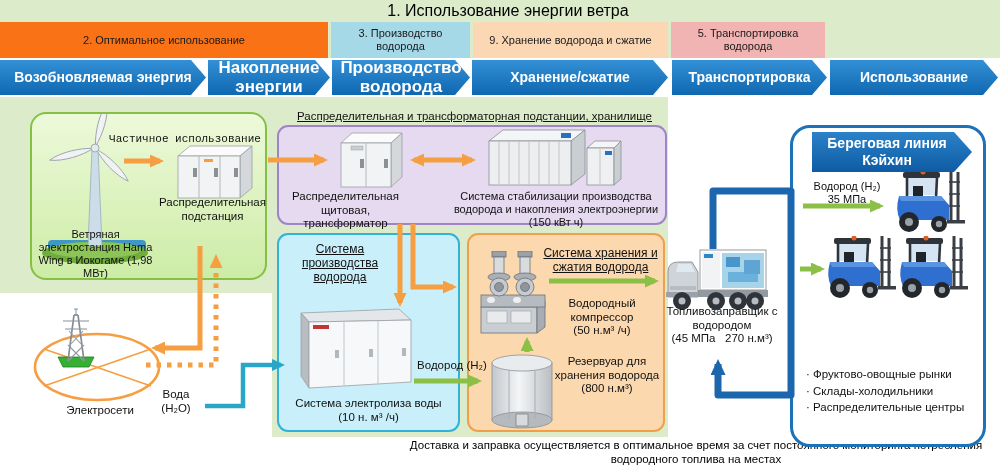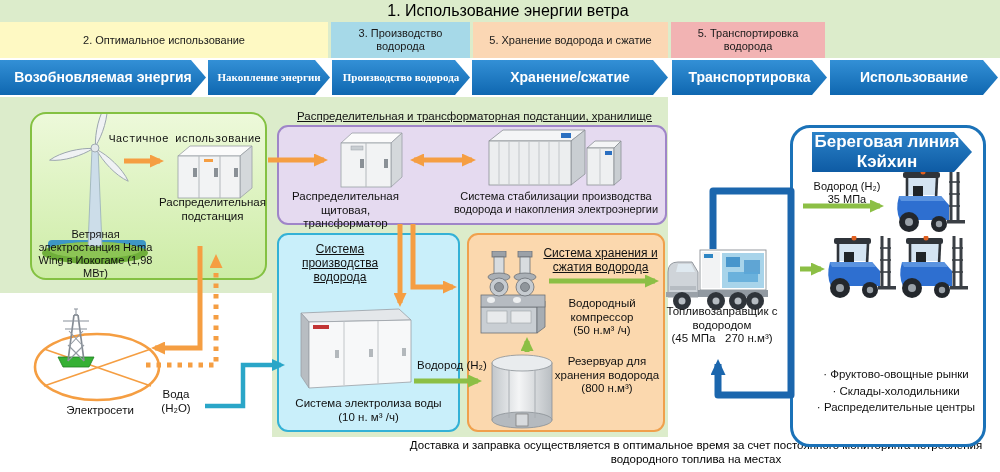--- a/index.html
+++ b/index.html
@@ -8,55 +8,55 @@
   .abs{position:absolute;}
   .bgband{background:#dceccb;}
   
   .stage{position:absolute;top:22px;height:36px;display:flex;align-items:center;justify-content:center;
          text-align:center;font-size:11px;line-height:1.15;color:#1a1a1a;z-index:1;}
   
   .chev{position:absolute;top:60px;height:35px;display:flex;align-items:center;justify-content:center;
         text-align:center;color:#fff;font-weight:bold;font-size:14px;line-height:1.1;z-index:1;
         background:linear-gradient(#3390d6,#0f67b0);
         clip-path:polygon(0 0,calc(100% - 15px) 0,100% 50%,calc(100% - 15px) 100%,0 100%);}
-  .chev.two{font-size:11px;font-family:Liberation Serif, serif;}
+  .chev.two{font-size:17px;}
   
   .box{position:absolute;border-radius:11px;z-index:2;box-sizing:border-box;}
   .b-green {background:linear-gradient(#edf9da,#cdeca6);border:2px solid #84c142;border-radius:16px;}
   .b-purple{background:#e5daf0;border:2px solid #9f85c8;}
   .b-blue  {background:#c9effa;border:2px solid #33b1d6;}
   .b-orange{background:#fbd8ae;border:2px solid #f0a04c;}
   .b-white {background:#ffffff;border:3px solid #1b72b8;border-radius:20px;}
   .lbl{position:absolute;font-size:11.5px;line-height:1.18;text-align:center;color:#111;z-index:6;}
-  .lbl.left{text-align:center;}
+  .lbl.left{text-align:left;}
   .u{text-decoration:underline;}
   .banner{position:absolute;background:linear-gradient(#2b82c8,#0e5ba4);color:#fff;font-weight:bold;
-          font-size:17px;line-height:1.2;display:flex;align-items:center;justify-content:center;
+          font-size:14px;line-height:1.2;display:flex;align-items:center;justify-content:center;
           text-align:center;z-index:6;
           clip-path:polygon(0 0,calc(100% - 18px) 0,100% 50%,calc(100% - 18px) 100%,0 100%);}
   .icon{position:absolute;z-index:3;}
   #connectors{position:absolute;left:0;top:0;z-index:5;pointer-events:none;}
   #title{position:absolute;top:2px;left:8px;width:1000px;text-align:center;font-size:16px;color:#000;z-index:1;}
   #footnote{position:absolute;top:438px;left:400px;width:592px;text-align:center;font-size:11.5px;
             line-height:1.25;color:#000;z-index:1;}
 </style>
 </head>
 <body>
 
 <div id="canvas">
 
   <div class="abs bgband" style="left:0;top:0;width:1000px;height:58px;"></div>
   <div class="abs bgband" style="left:0;top:97px;width:272px;height:196px;"></div>
   <div class="abs bgband" style="left:272px;top:97px;width:396px;height:340px;"></div>
 
   <div id="title">1. Использование энергии ветра</div>
 
-  <div class="stage" style="left:0;width:328px;background:#fef9c3;">2. Оптимальное использование</div>
+  <div class="stage" style="left:0;width:328px;background:#f97316;">2. Оптимальное использование</div>
   <div class="stage" style="left:331px;width:139px;background:#a6d9e8;padding:0 8px;box-sizing:border-box;">3. Производство водорода</div>
-  <div class="stage" style="left:473px;width:195px;background:#fbd7b4;">5. Хранение водорода и сжатие</div>
+  <div class="stage" style="left:473px;width:195px;background:#fbd7b4;">9. Хранение водорода и сжатие</div>
   <div class="stage" style="left:671px;width:154px;background:#f2b3b3;padding:0 10px;box-sizing:border-box;">5. Транспортировка водорода</div>
 
   <div class="chev" style="left:0;width:206px;">Возобновляемая энергия</div>
   <div class="chev two" style="left:208px;width:122px;padding:0 6px;box-sizing:border-box;">Накопление энергии</div>
   <div class="chev two" style="left:332px;width:138px;padding:0 6px;box-sizing:border-box;">Производство водорода</div>
   <div class="chev" style="left:472px;width:196px;">Хранение/сжатие</div>
   <div class="chev" style="left:672px;width:155px;">Транспортировка</div>
   <div class="chev" style="left:830px;width:168px;">Использование</div>
 
   <div class="box b-green" style="left:30px;top:112px;width:237px;height:168px;"></div>
@@ -151,20 +151,21 @@
       </g>
     <rect x="74" y="7" width="10" height="5" fill="#2a6fc0"></rect>
     <polygon points="100,22 108,15 134,15 127,22" fill="#f4f5f6" stroke="#8c9196" stroke-width="0.8"></polygon>
     <rect x="100" y="22" width="27" height="37" fill="#eef0f1" stroke="#8c9196" stroke-width="0.8"></rect>
     <polygon points="127,22 134,15 134,53 127,59" fill="#c9ced2" stroke="#8c9196" stroke-width="0.8"></polygon>
     <line x1="113" y1="22" x2="113" y2="59" stroke="#c2c6c9"></line>
     <rect x="118" y="25" width="7" height="4" fill="#2a6fc0"></rect>
   </svg>
   <div class="lbl" style="left:448px;top:190px;width:216px;font-size:11px;">
     <span>Система стабилизации производства водорода и накопления электроэнергии</span>
+    <div>(150 кВт ч)</div>
   </div>
 
   <div class="box b-blue" style="left:277px;top:233px;width:183px;height:199px;"></div>
   <div class="lbl u" style="left:287px;top:242px;width:106px;font-size:12px;">Система производства водорода</div>
   <svg class="icon" style="left:299px;top:308px;" width="118" height="88" viewBox="0 0 118 88">
     <polygon points="10,14 2,5 100,1 112,12" fill="#e4e7ea" stroke="#9aa0a6" stroke-width="0.8"></polygon>
     <polygon points="10,14 2,5 2,68 10,80" fill="#b8bdc2" stroke="#9aa0a6" stroke-width="0.8"></polygon>
     <polygon points="10,14 112,12 112,74 10,80" fill="#f7f8f9" stroke="#9aa0a6" stroke-width="0.8"></polygon>
     <line x1="45" y1="13.5" x2="45" y2="77" stroke="#c2c6c9"></line>
     <line x1="79" y1="13" x2="79" y2="75.5" stroke="#c2c6c9"></line>

